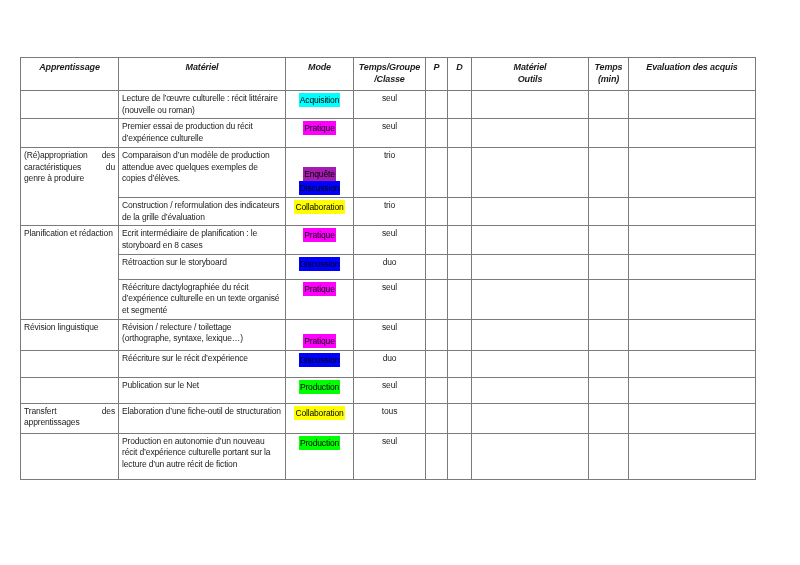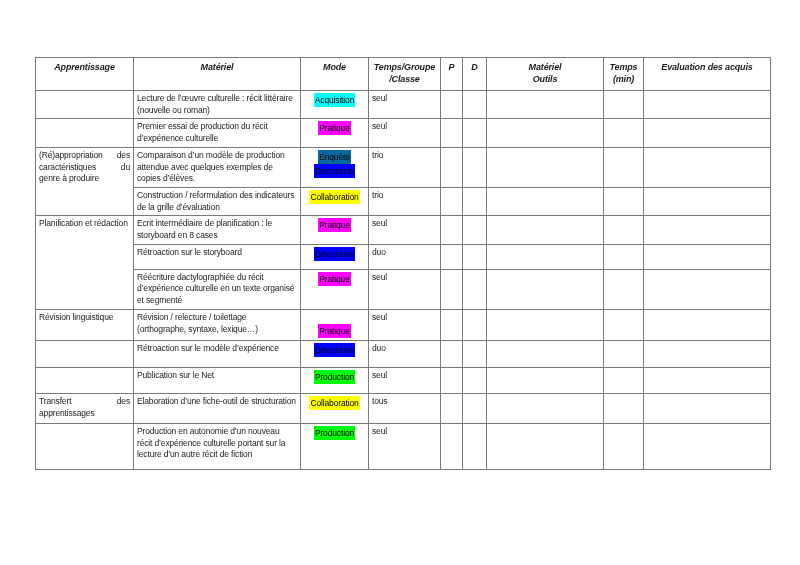--- a/index.html
+++ b/index.html
@@ -10,21 +10,21 @@
   }
   .page {
     position: relative;
     width: 800px;
     height: 565px;
     background: #ffffff;
     overflow: hidden;
   }
   table.plan {
     position: absolute;
-    left: 35px;
+    left: 20px;
     top: 57px;
     width: 735px;
     border-collapse: collapse;
     table-layout: fixed;
     border: 1px solid #5f5f5f;
   }
   .plan th, .plan td {
     border: 1px solid #7a7a7a;
     vertical-align: top;
     padding: 2px 3px;
@@ -40,21 +40,21 @@
     font-style: italic;
     font-weight: bold;
     font-size: 9px;
     line-height: 11.5px;
     text-align: center;
     white-space: pre-line;
     padding-top: 4px;
   }
   .col-app  { text-align: justify; }
   .col-mode { text-align: center; }
-  .col-grp  { text-align: left; padding-top: 3px; }
+  .col-grp  { text-align: center; padding-top: 3px; }
   .badge {
     display: inline-block;
     color: #000000;
     padding: 1px 1px;
     white-space: nowrap;
   }
   .mode-line { line-height: 12px; }
 </style>
 </head>
 <body>
@@ -112,21 +112,21 @@
           <td></td>
           <td></td>
           <td></td>
           <td></td>
           <td></td>
         </tr>
         <tr style="height: 39px;">
           <td class="col-app" rowspan="2">(Ré)appropriation des caractéristiques du genre à produire</td>
           <td class="col-act">Comparaison d’un modèle de production attendue avec quelques exemples de copies d’élèves.</td>
           <td class="col-mode">
-            <div class="mode-line"><span class="badge" style="background: #0369a1;">Enquête</span></div>
+            <div class="mode-line"><span class="badge" style="background: #a21caf; margin-top: 17px;">Enquête</span></div>
             <div class="mode-line"><span class="badge" style="background: rgb(0, 0, 255);">Discussion</span></div>
           </td>
           <td class="col-grp">trio</td>
           <td></td>
           <td></td>
           <td></td>
           <td></td>
           <td></td>
         </tr>
         <tr style="height: 27px;">
@@ -186,21 +186,21 @@
           </td>
           <td class="col-grp">seul</td>
           <td></td>
           <td></td>
           <td></td>
           <td></td>
           <td></td>
         </tr>
         <tr style="height: 27px;">
           <td class="col-app" rowspan="1"></td>
-          <td class="col-act">Rétroaction sur le modèle d’expérience</td>
+          <td class="col-act">Réécriture sur le récit d’expérience</td>
           <td class="col-mode">
             <div class="mode-line"><span class="badge" style="background: rgb(0, 0, 255);">Discussion</span></div>
           </td>
           <td class="col-grp">duo</td>
           <td></td>
           <td></td>
           <td></td>
           <td></td>
           <td></td>
         </tr>

